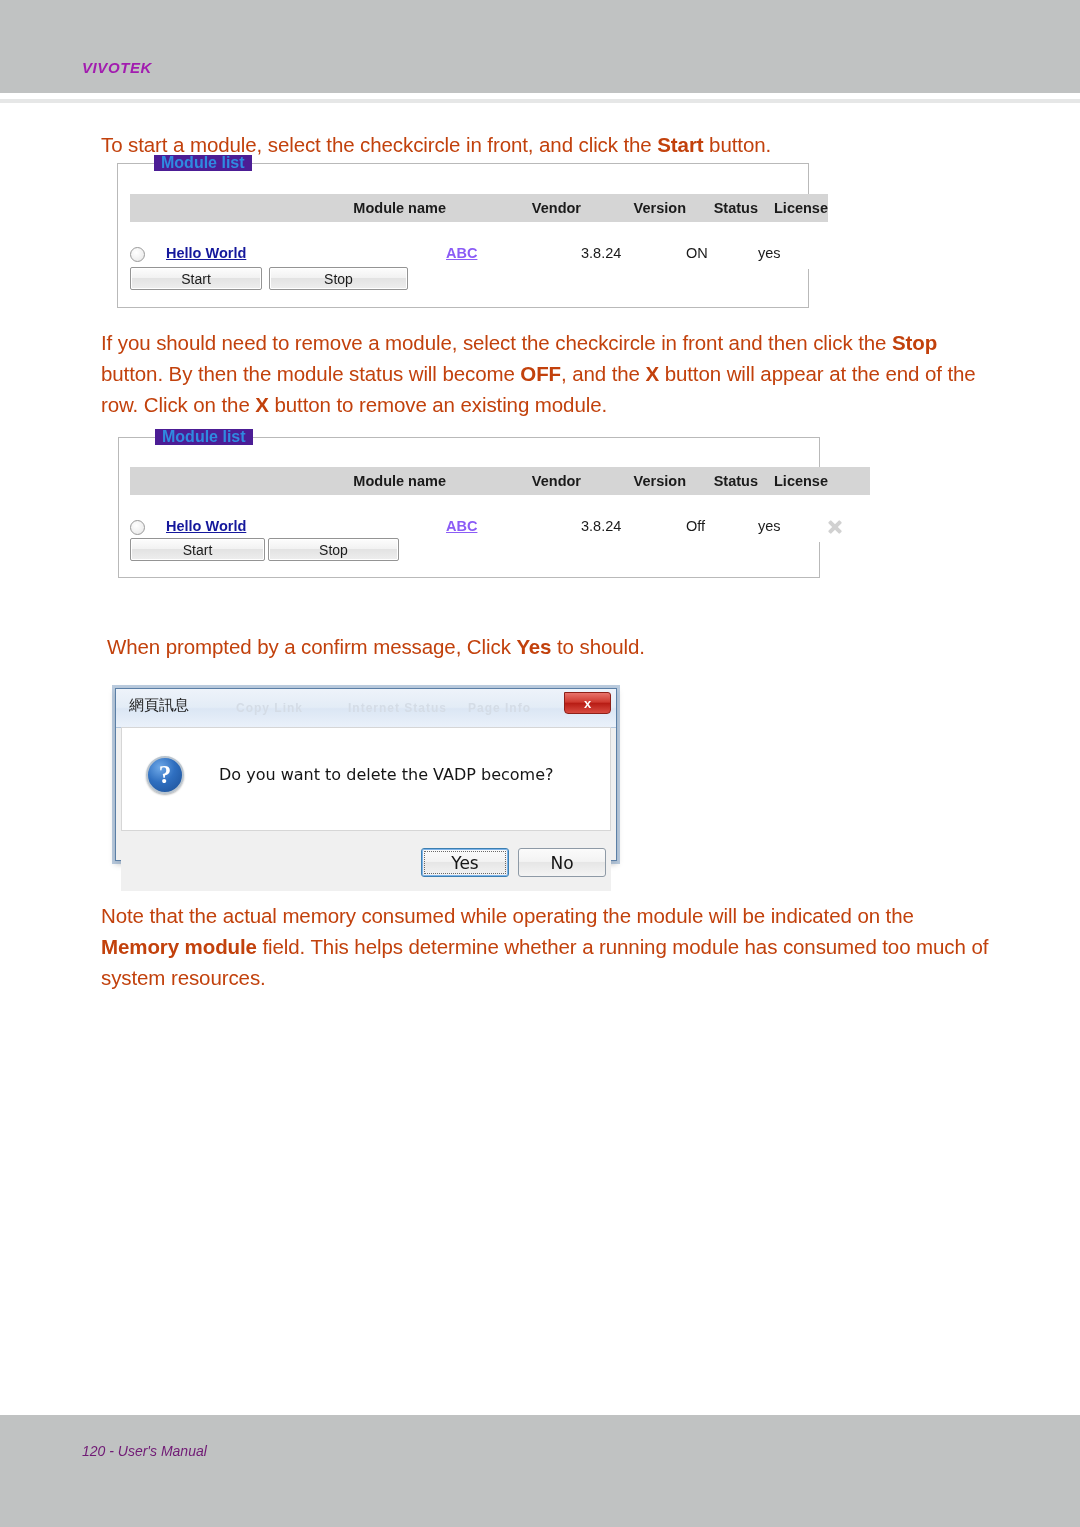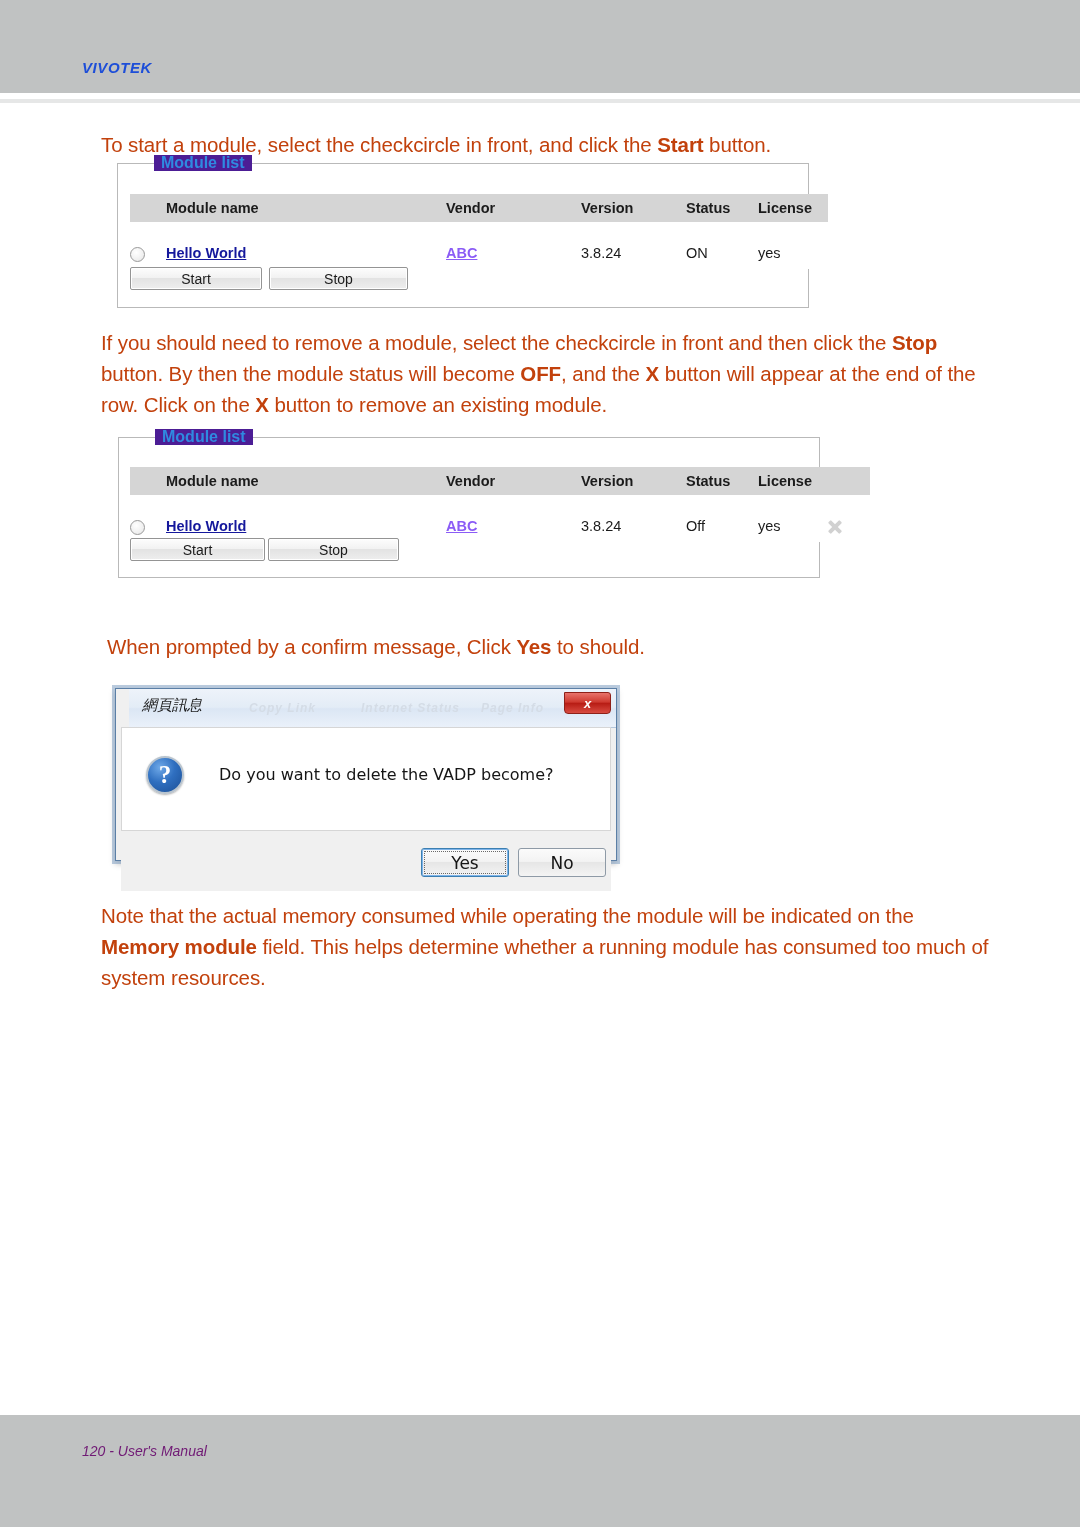--- a/index.html
+++ b/index.html
@@ -13,21 +13,21 @@
   }
 
   
   .page-header{
     position:absolute;left:0;top:0;width:1080px;height:93px;
     background:#c0c2c2;
   }
   .brand{
     position:absolute;left:82px;top:60px;
     font-size:15px;font-weight:bold;font-style:italic;
-    color:#1d4ed8;letter-spacing:0.6px;
+    color:#a21caf;letter-spacing:0.6px;
     line-height:1;
   }
   .header-rule{
     position:absolute;left:0;top:99px;width:1080px;height:4px;
     background:#e6e7e7;
   }
 
   
   .page-footer{
     position:absolute;left:0;top:1415px;width:1080px;height:112px;
@@ -68,21 +68,21 @@
 
   table.modtable{
     position:absolute;
     border-collapse:collapse;
     table-layout:fixed;
   }
   table.modtable th{
     background:#d5d5d5;
     font-size:14.5px;font-weight:bold;color:#1b1b1b;
     padding:6px 0 6px 0;
-    text-align:left;
+    text-align:right;
     border:0;
   }
   table.modtable td{
     font-size:14.5px;color:#1b1b1b;
     padding:23px 0 7px 0;
     border:0;
     background:#ffffff;
   }
   .col-radio{width:36px;}
   .col-name{width:280px;}
@@ -133,24 +133,23 @@
 
   
   .dialog{
     position:absolute;
     box-sizing:border-box;
     background:#f0f0f0;
     border:1px solid #5b7fa6;
     box-shadow:0 0 0 3px rgba(130,160,195,0.55), 0 3px 6px rgba(0,0,0,0.25);
   }
   .dlg-titlebar{
-    position:absolute;left:13px;top:0;right:0;height:38px;
+    position:absolute;left:0;top:0;right:0;height:38px;
     background:linear-gradient(to bottom,#eef3fa 0%,#e3ecf6 48%,#dbe6f4 52%,#eaf1fa 100%);
     border-bottom:1px solid #b3c6dc;
-    font-style:italic;
   }
   .dlg-title{
     position:absolute;left:13px;top:9px;
     font-size:15px;color:#1b1b1b;
     font-family:"DejaVu Sans", sans-serif;
     line-height:1;
   }
   .ghost{
     position:absolute;top:13px;
     font-size:12px;color:#d4dce6;

